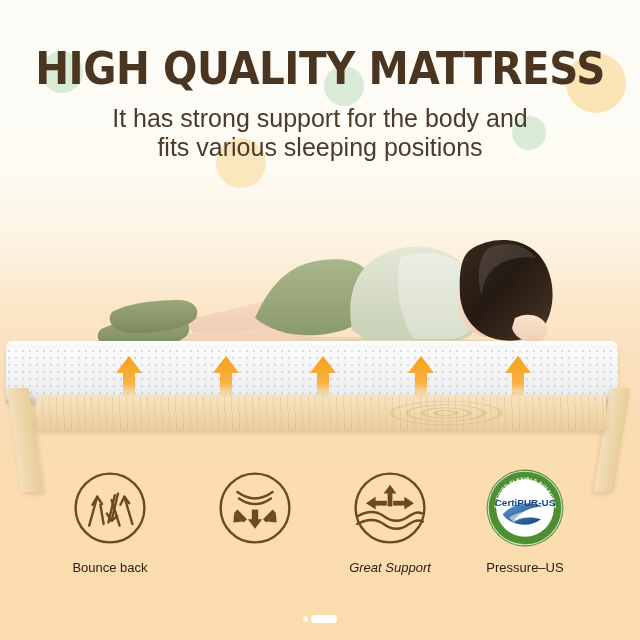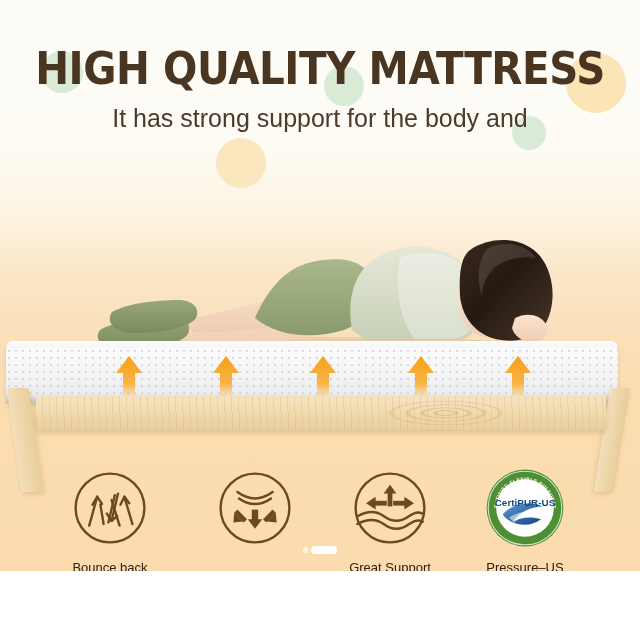--- a/index.html
+++ b/index.html
@@ -2,21 +2,21 @@
 <html><head>
 <meta charset="utf-8">
 <style>
   html,body{margin:0;padding:0;}
   body{
     width:640px;height:640px;overflow:hidden;
     font-family:"Liberation Sans", sans-serif;
     background:#fff;
   }
   #stage{
-    position:relative;width:640px;height:571px;overflow:hidden;
+    position:relative;width:640px;height:640px;overflow:hidden;
     background:linear-gradient(180deg,
       #fdfcf8 0%, #fdfbf4 26%, #fdf3e2 38%,
       #fbe6c8 48%, #fadfb8 60%, #fbddb0 72%, #fcdcae 100%);
   }
 
   
   .blob{position:absolute;border-radius:50%;}
 
   
   .head-wrap{position:absolute;left:0;top:46px;width:640px;text-align:center;z-index:6;}
@@ -122,20 +122,21 @@
     <div class="blob" style="left:216px;top:138px;width:50px;height:50px;background:#fbe7bd;"></div>
     <div class="blob" style="left:324px;top:66px;width:40px;height:40px;background:#d9ead7;"></div>
     <div class="blob" style="left:566px;top:53px;width:60px;height:60px;background:#fbe4b6;"></div>
     <div class="blob" style="left:512px;top:116px;width:34px;height:34px;background:#d9ead7;"></div>
   </div>
 
   <div class="head-wrap">
     <div class="headline">HIGH QUALITY MATTRESS</div>
     <div class="subline">
       <div>It has strong support for the body and</div>
+      <div>fits various sleeping positions</div>
     </div>
   </div>
 
   <svg id="scene" viewBox="0 0 640 640">
     <defs>
       <linearGradient id="skin" x1="0" y1="0" x2="0" y2="1">
         <stop offset="0%" stop-color="#fae3cf"></stop>
           <stop offset="100%" stop-color="#efcdb2"></stop>
       </linearGradient>
       <linearGradient id="topg" x1="0" y1="0" x2="0" y2="1">
@@ -261,21 +262,21 @@
           <path d="M28 52 L40 64 L36 68 L24 56 Z"></path>
           <path d="M24 56 L23 68 L35 67 Z"></path>
           <path d="M72 52 L60 64 L64 68 L76 56 Z"></path>
           <path d="M76 56 L77 68 L65 67 Z"></path>
           <path d="M46 52 L54 52 L54 66 L46 66 Z"></path>
           <path d="M41 64 L59 64 L50 76 Z"></path>
         </g>
       </svg>
     </div>
 
-    <div class="feat" style="left:315px;">
+    <div class="feat" style="left:315px;font-style:italic;">
       <svg class="ring" viewBox="0 0 100 100">
         <circle cx="50" cy="50" r="43" fill="none" stroke="#6b4a22" stroke-width="3"></circle>
         <g fill="#6b4a22">
           <path d="M47 30 L53 30 L53 48 L47 48 Z"></path>
           <path d="M42 32 L58 32 L50 21 Z"></path>
           <path d="M30 41 L46 41 L46 47 L30 47 Z"></path>
           <path d="M32 36 L32 52 L20 44 Z"></path>
           <path d="M54 41 L70 41 L70 47 L54 47 Z"></path>
           <path d="M68 36 L68 52 L80 44 Z"></path>
         </g>

